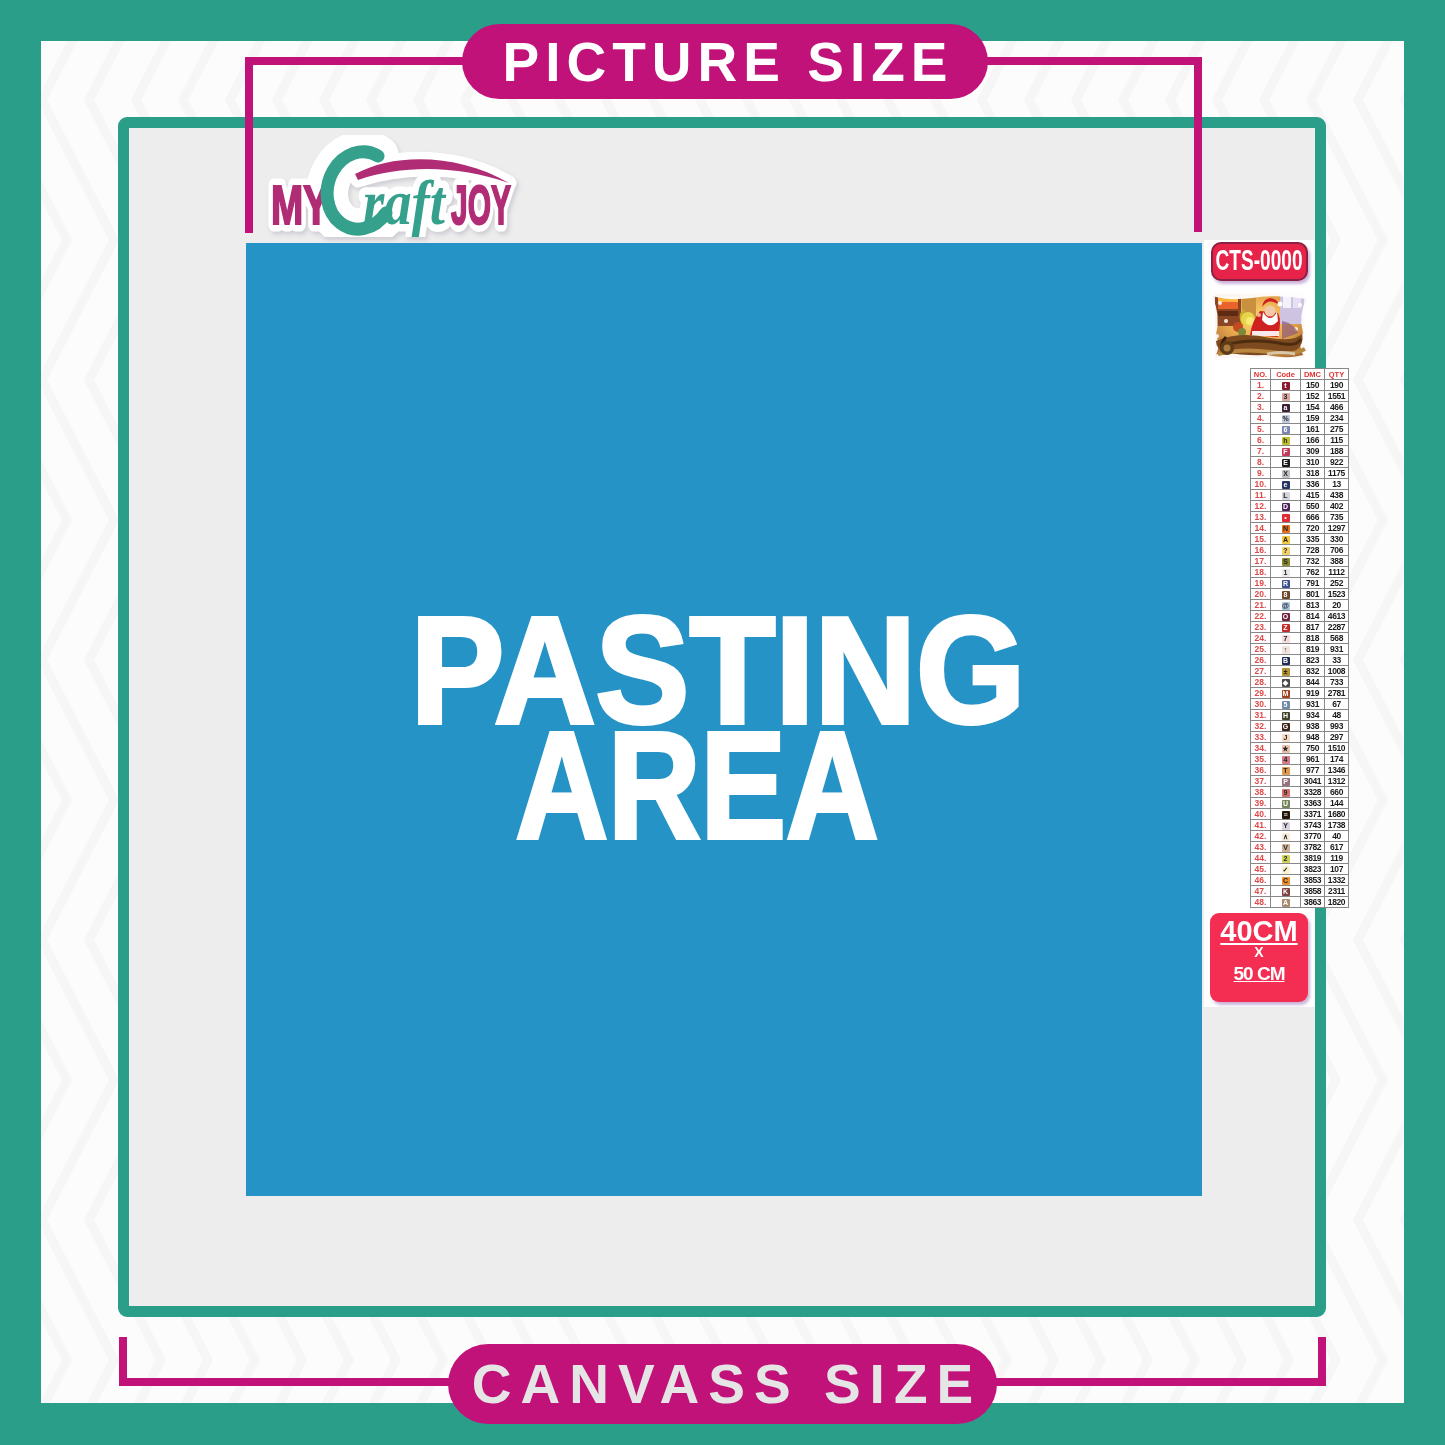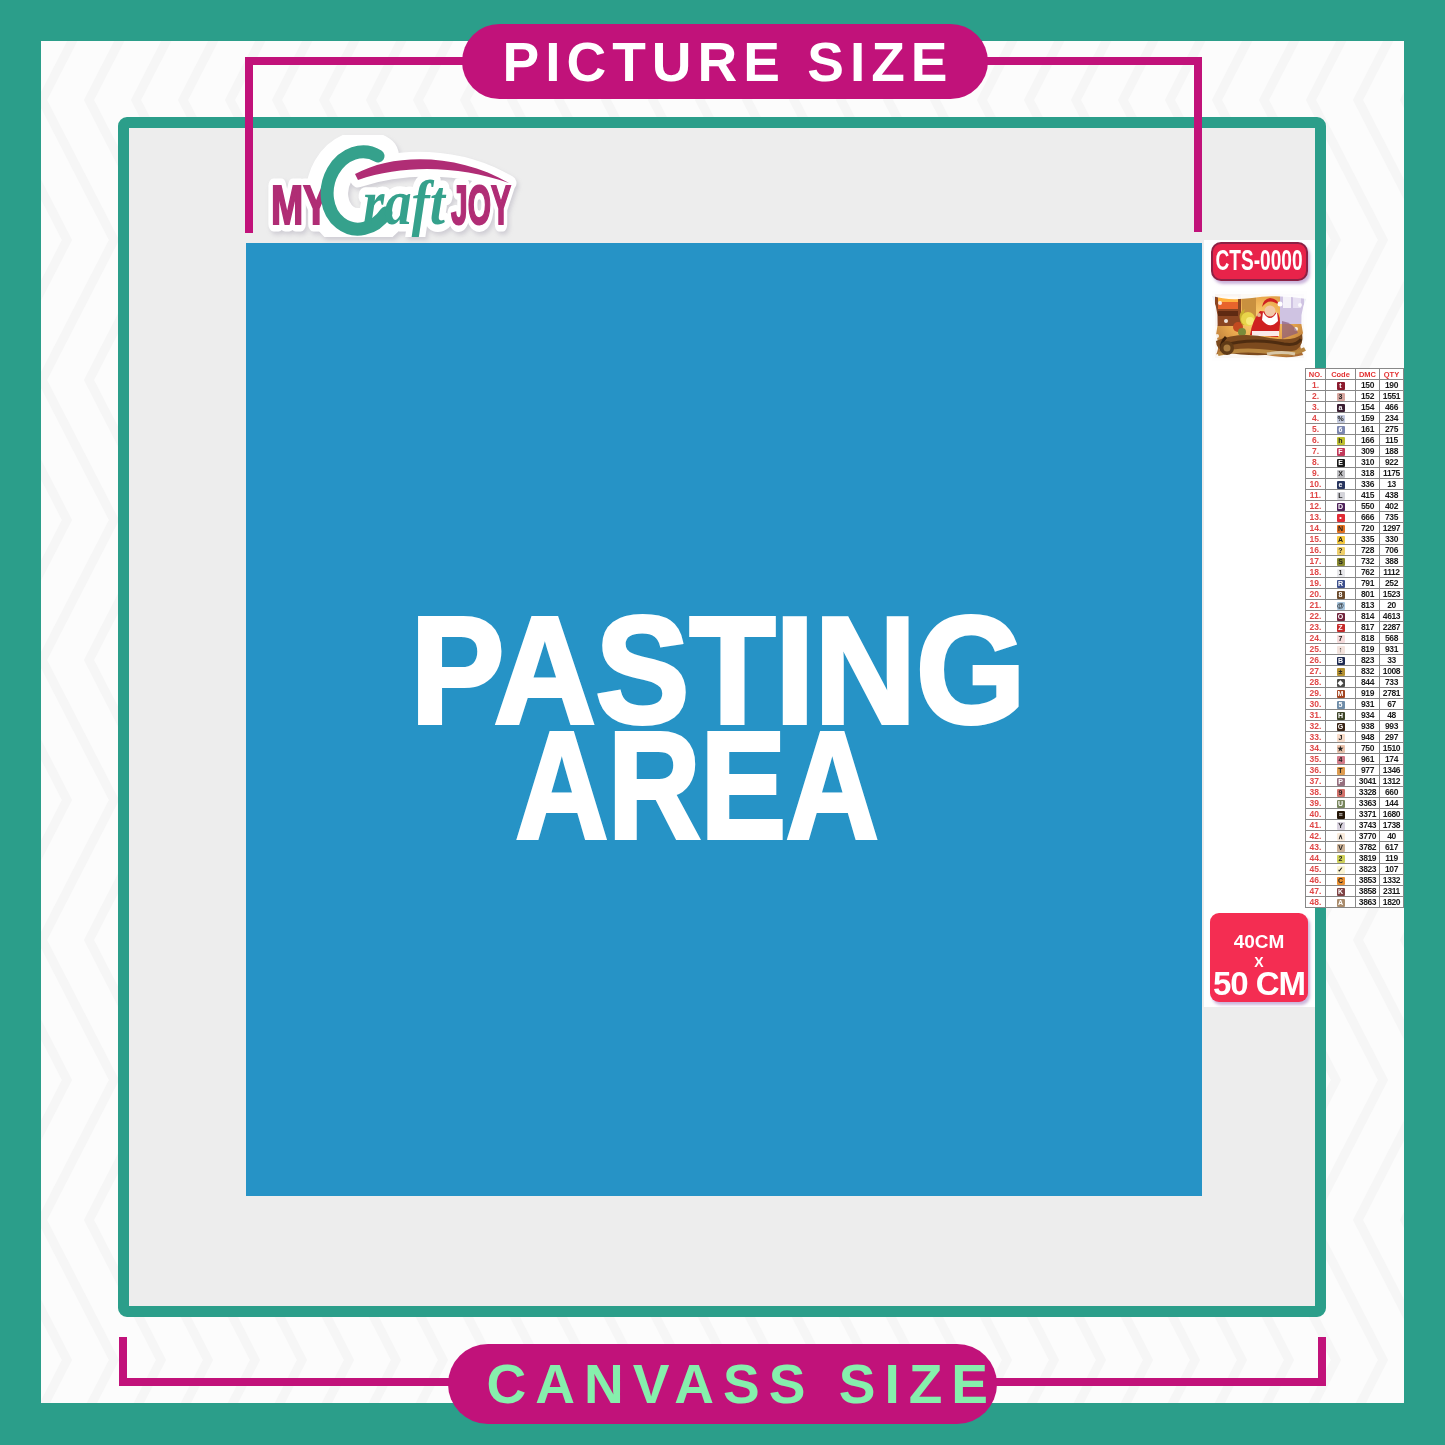--- a/index.html
+++ b/index.html
@@ -37,21 +37,21 @@
 <div class="abs" style="left:462px;top:24px;width:526px;height:75px;border-radius:38px;background:#c1127a;color:#fff;font-weight:bold;font-size:55px;letter-spacing:6px;text-align:center;line-height:76px;text-indent:6px;">PICTURE SIZE</div>
 
 <div class="abs" style="left:119px;top:1378px;width:330px;height:8px;background:#c1127a;"></div>
 
 <div class="abs" style="left:996px;top:1378px;width:330px;height:8px;background:#c1127a;"></div>
 
 <div class="abs" style="left:119px;top:1337px;width:8px;height:49px;background:#c1127a;"></div>
 
 <div class="abs" style="left:1318px;top:1337px;width:8px;height:49px;background:#c1127a;"></div>
 
-<div class="abs" style="left:448px;top:1344px;width:549px;height:80px;border-radius:40px;background:#c1127a;color:#86efac;font-weight:bold;font-size:55px;letter-spacing:9px;text-align:right;line-height:81px;text-indent:9px;">CANVASS SIZE</div>
+<div class="abs" style="left:448px;top:1344px;width:549px;height:80px;border-radius:40px;background:#c1127a;color:#e5e5e5;font-weight:bold;font-size:55px;letter-spacing:9px;text-align:center;line-height:81px;text-indent:9px;">CANVASS SIZE</div>
 
 <svg class="abs" style="left:255px;top:135px;filter:drop-shadow(2px 3px 2px rgba(120,110,140,0.25))" width="270" height="102" viewBox="0 0 270 102">
   <g font-family="Liberation Sans, sans-serif">
     <g stroke="#ffffff" stroke-width="15" stroke-linejoin="round" stroke-linecap="round" fill="#fff">
       <text x="16" y="89" font-size="56" font-weight="bold" textLength="58" lengthAdjust="spacingAndGlyphs">MY</text>
       <path d="M123,21 A33,39 14 1 0 131,78" fill="none" stroke-width="42"></path>
       <text x="108" y="89" font-size="64" font-style="italic" font-weight="bold" font-family="Liberation Serif, serif" textLength="82" lengthAdjust="spacingAndGlyphs">raft</text>
       <text x="196" y="89" font-size="56" font-weight="bold" textLength="60" lengthAdjust="spacingAndGlyphs">JOY</text>
       <path d="M100,39 C140,17 205,19 254,48 C205,31 150,29 103,45 Z"></path>
     </g>
@@ -138,21 +138,21 @@
 <style>
   table.leg{border-collapse:collapse;table-layout:fixed;width:99px;background:#fff;}
   table.leg td,table.leg th{border:1px solid #888;padding:0;text-align:center;overflow:hidden;
       font-family:"Liberation Sans", sans-serif;}
   table.leg th{color:#e33131;font-size:7.5px;font-weight:bold;height:10px;}
   table.leg td{height:10px;font-size:8.5px;font-weight:bold;}
   td.no{color:#e04747;font-size:8px;}
   td.dm{color:#1b1b1b;letter-spacing:-0.4px;}
   .chip{display:inline-block;width:8px;height:8px;line-height:8px;font-size:7px;border-radius:1px;}
 </style>
-<div class="abs" style="left:1265px;top:368px;padding-left:40px;">
+<div class="abs" style="left:1210px;top:368px;padding-left:40px;">
 <table class="leg">
 <tbody>
         <tr>
           <th style="width:19px">NO.</th>
           <th style="width:29px">Code</th>
           <th style="width:23px">DMC</th>
           <th>QTY</th>
         </tr>
 <tr>
           <td class="no">1.</td>
@@ -440,16 +440,16 @@
           <td class="no">48.</td>
           <td><span class="chip" style="background:#A98C6C;color:#fff">A</span></td>
           <td class="dm">3863</td>
           <td class="dm">1820</td>
         </tr>
 </tbody>
     </table>
 </div>
 
 <div class="abs" style="left:1210px;top:913px;width:98px;height:89px;box-sizing:border-box;background:#f42d52;border-radius:9px;box-shadow:2px 3px 3px rgba(160,120,190,.55);color:#fff;font-weight:bold;text-align:center;">
-  <div style="font-size:19px;line-height:29px;margin-top:14px;">40CM</div>
+  <div style="font-size:29px;line-height:29px;margin-top:4px;text-decoration:underline;">40CM</div>
   <div style="font-size:14px;line-height:13px;">X</div>
-  <div style="font-size:33px;line-height:30px;letter-spacing:-1px;">50 CM</div>
+  <div style="font-size:19px;line-height:30px;letter-spacing:-1px;text-decoration:underline;">50 CM</div>
 </div>
 
 </body></html>

